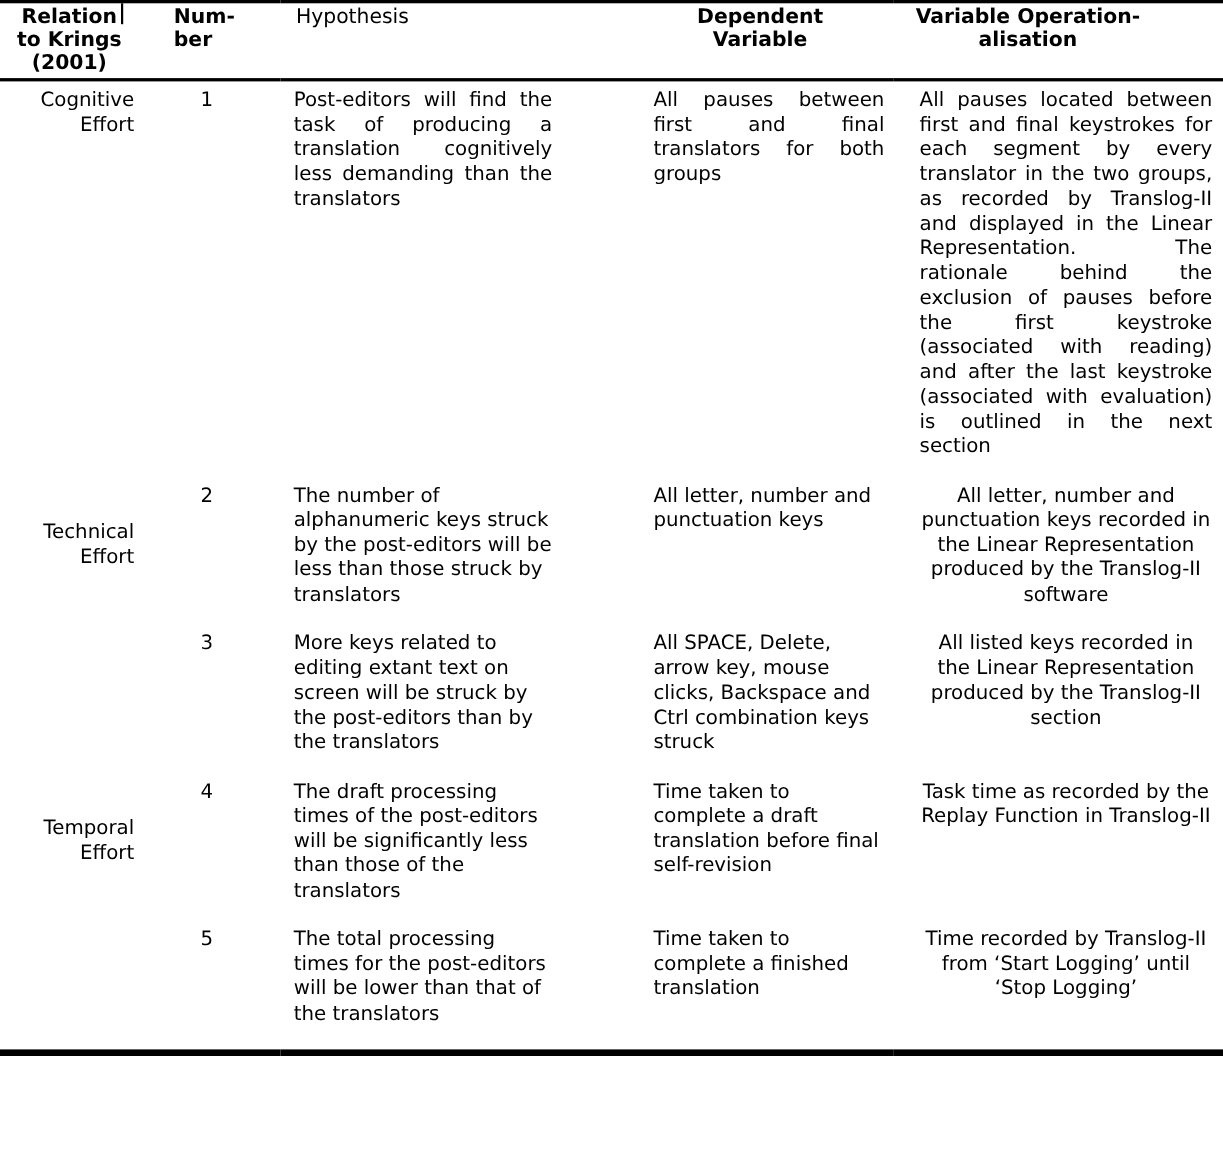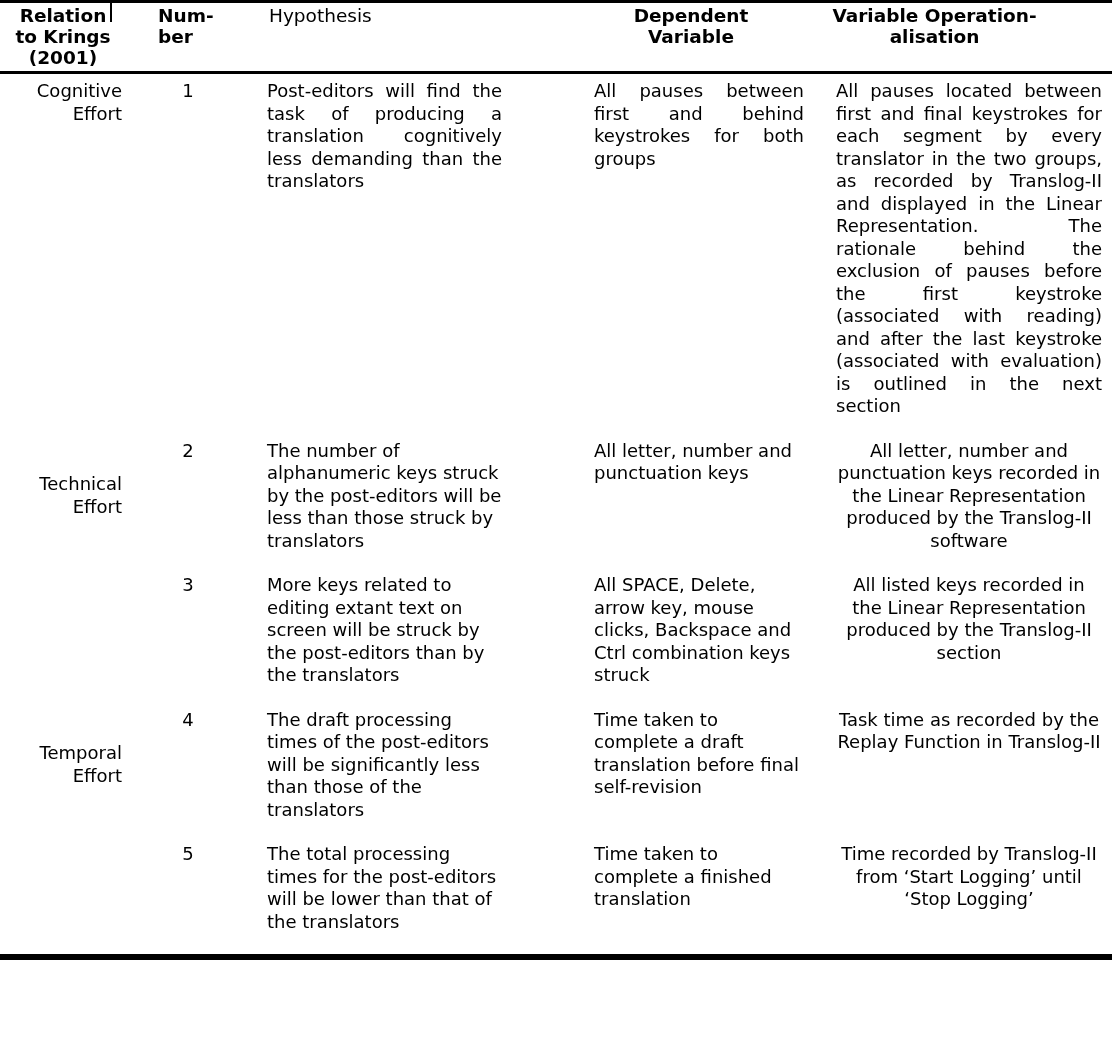--- a/index.html
+++ b/index.html
@@ -95,21 +95,21 @@
         <th class="h-operational pre">Variable Operation-
 alisation</th>
       </tr>
     </thead>
     <tbody>
       <tr class="first">
         <td class="group">Cognitive
 Effort</td>
         <td class="num">1</td>
         <td class="hyp justify">Post-editors will find the task of producing a translation cognitively less demanding than the translators</td>
-        <td class="dv justify">All pauses between first and behind keystrokes for both groups</td>
+        <td class="dv justify">All pauses between first and final translators for both groups</td>
         <td class="vo justify">All pauses located between first and final keystrokes for each segment by every translator in the two groups, as recorded by Translog-II and displayed in the Linear Representation. The rationale behind the exclusion of pauses before the first keystroke (associated with reading) and after the last keystroke (associated with evaluation) is outlined in the next section</td>
       </tr>
       <tr>
         <td class="group mid">Technical
 Effort</td>
         <td class="num">2</td>
         <td class="hyp">The number of alphanumeric keys struck by the post-editors will be less than those struck by translators</td>
         <td class="dv">All letter, number and punctuation keys</td>
         <td class="vo">All letter, number and punctuation keys recorded in the Linear Representation produced by the Translog-II software</td>
       </tr>

